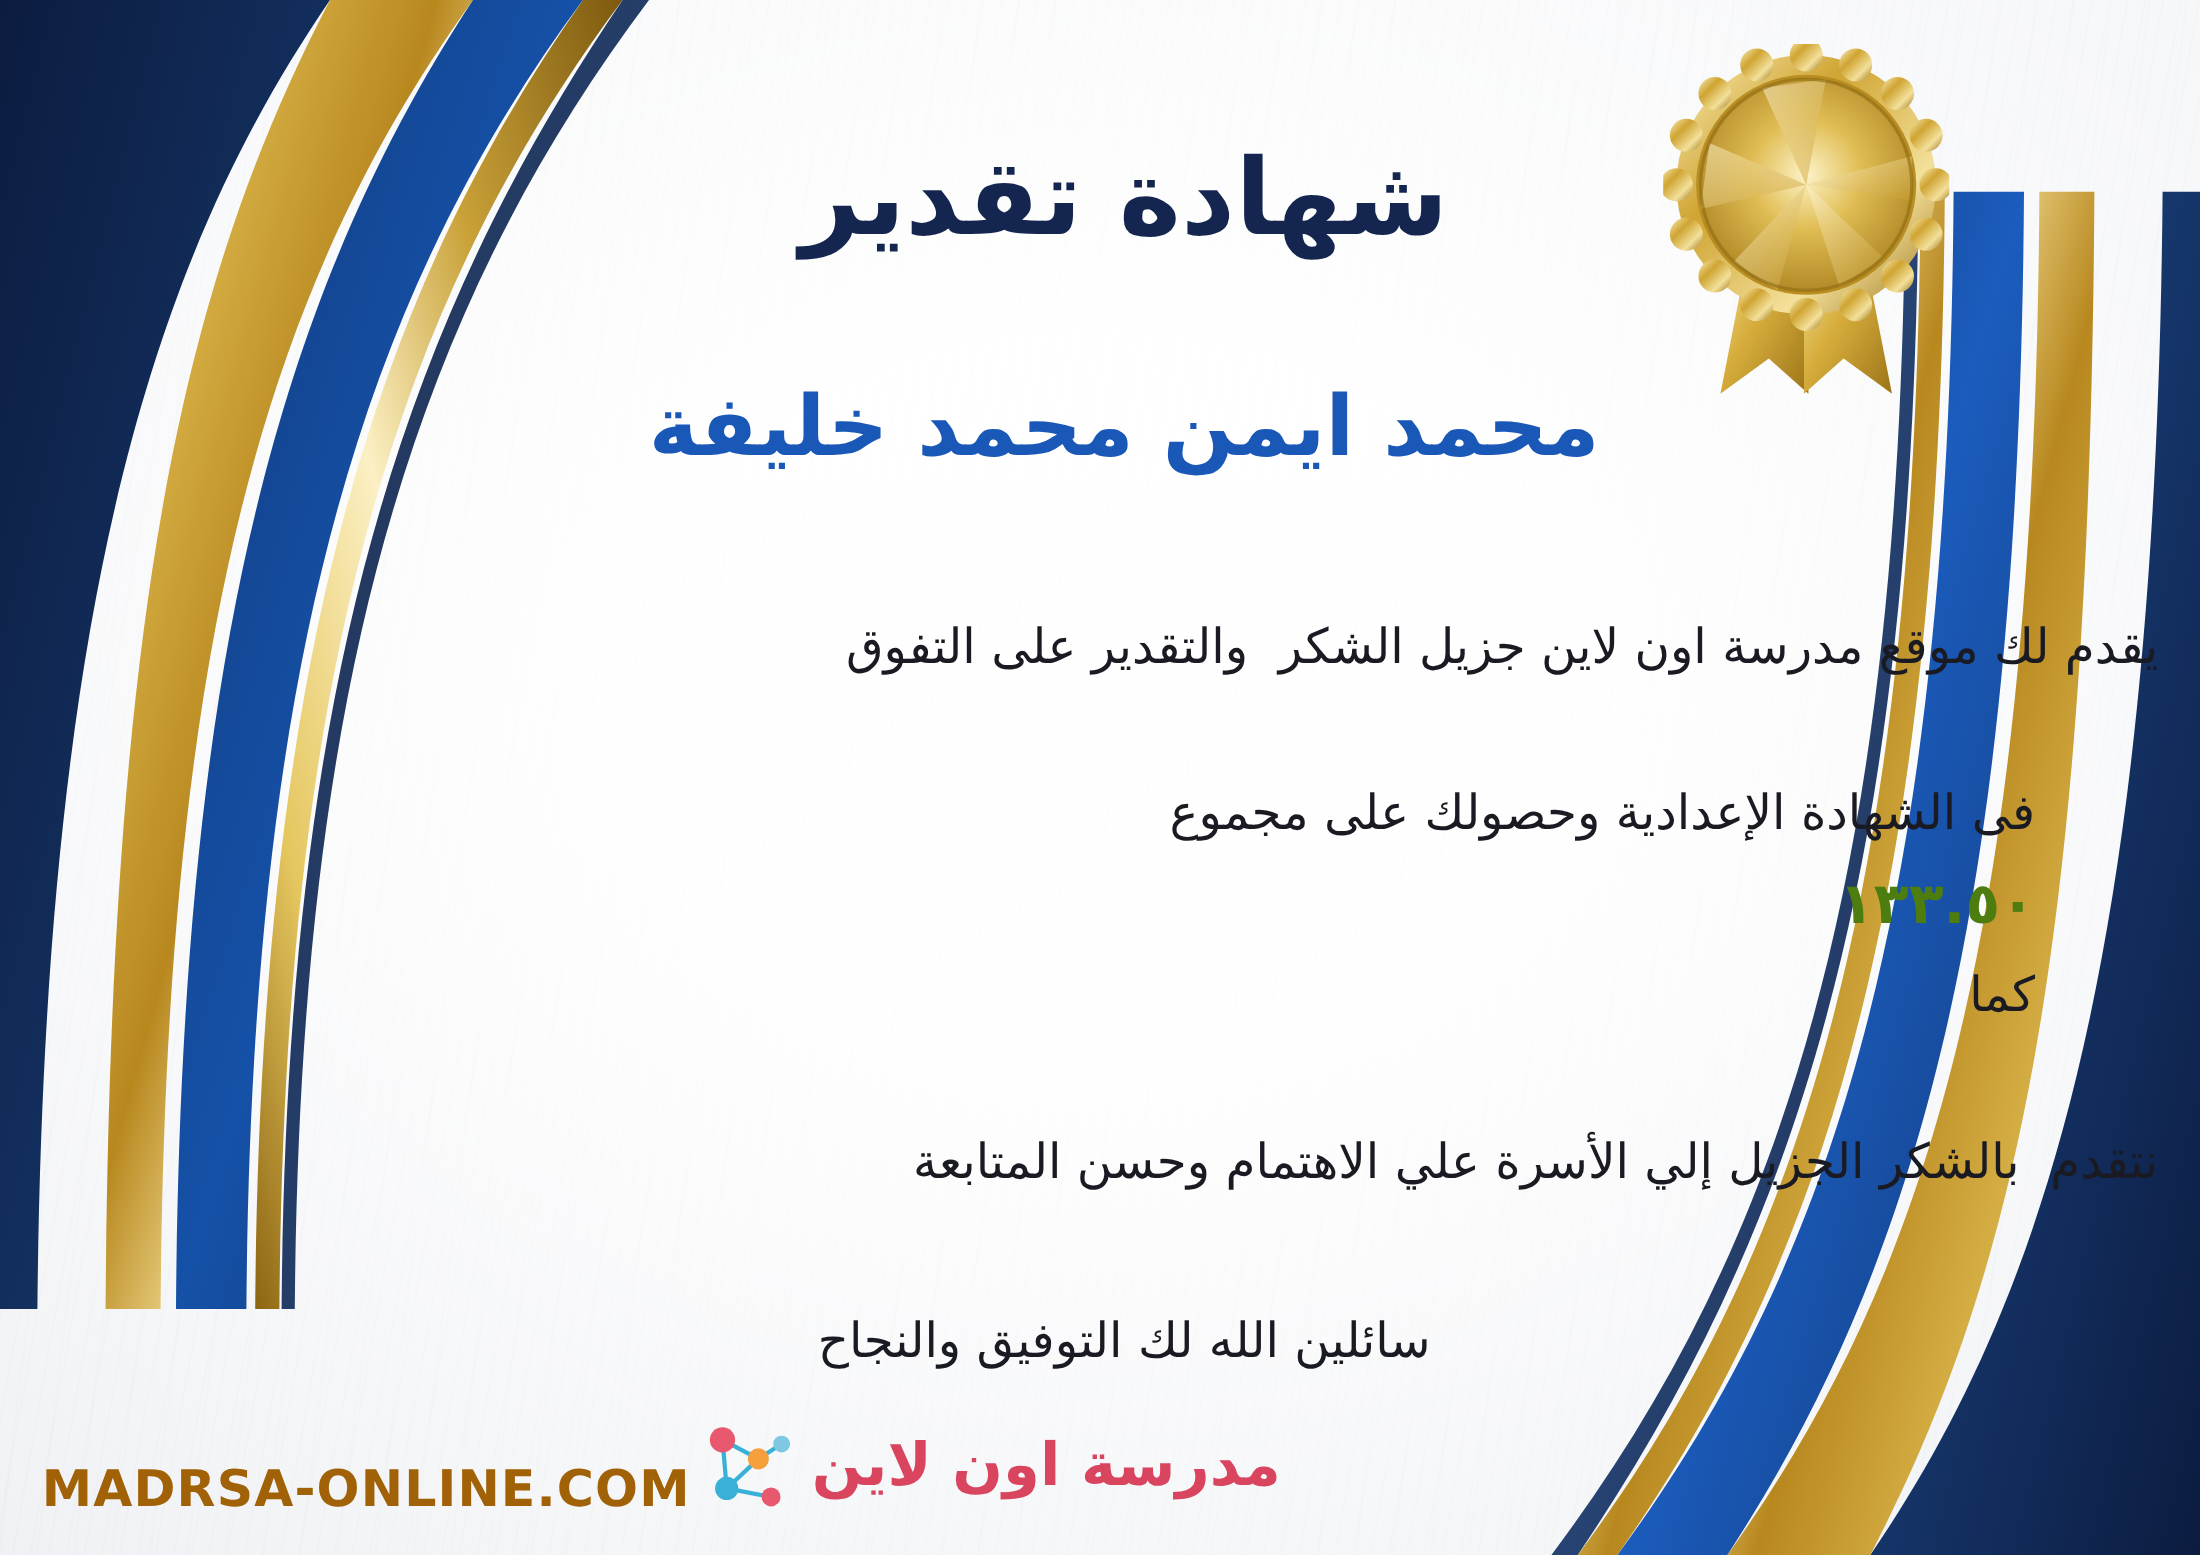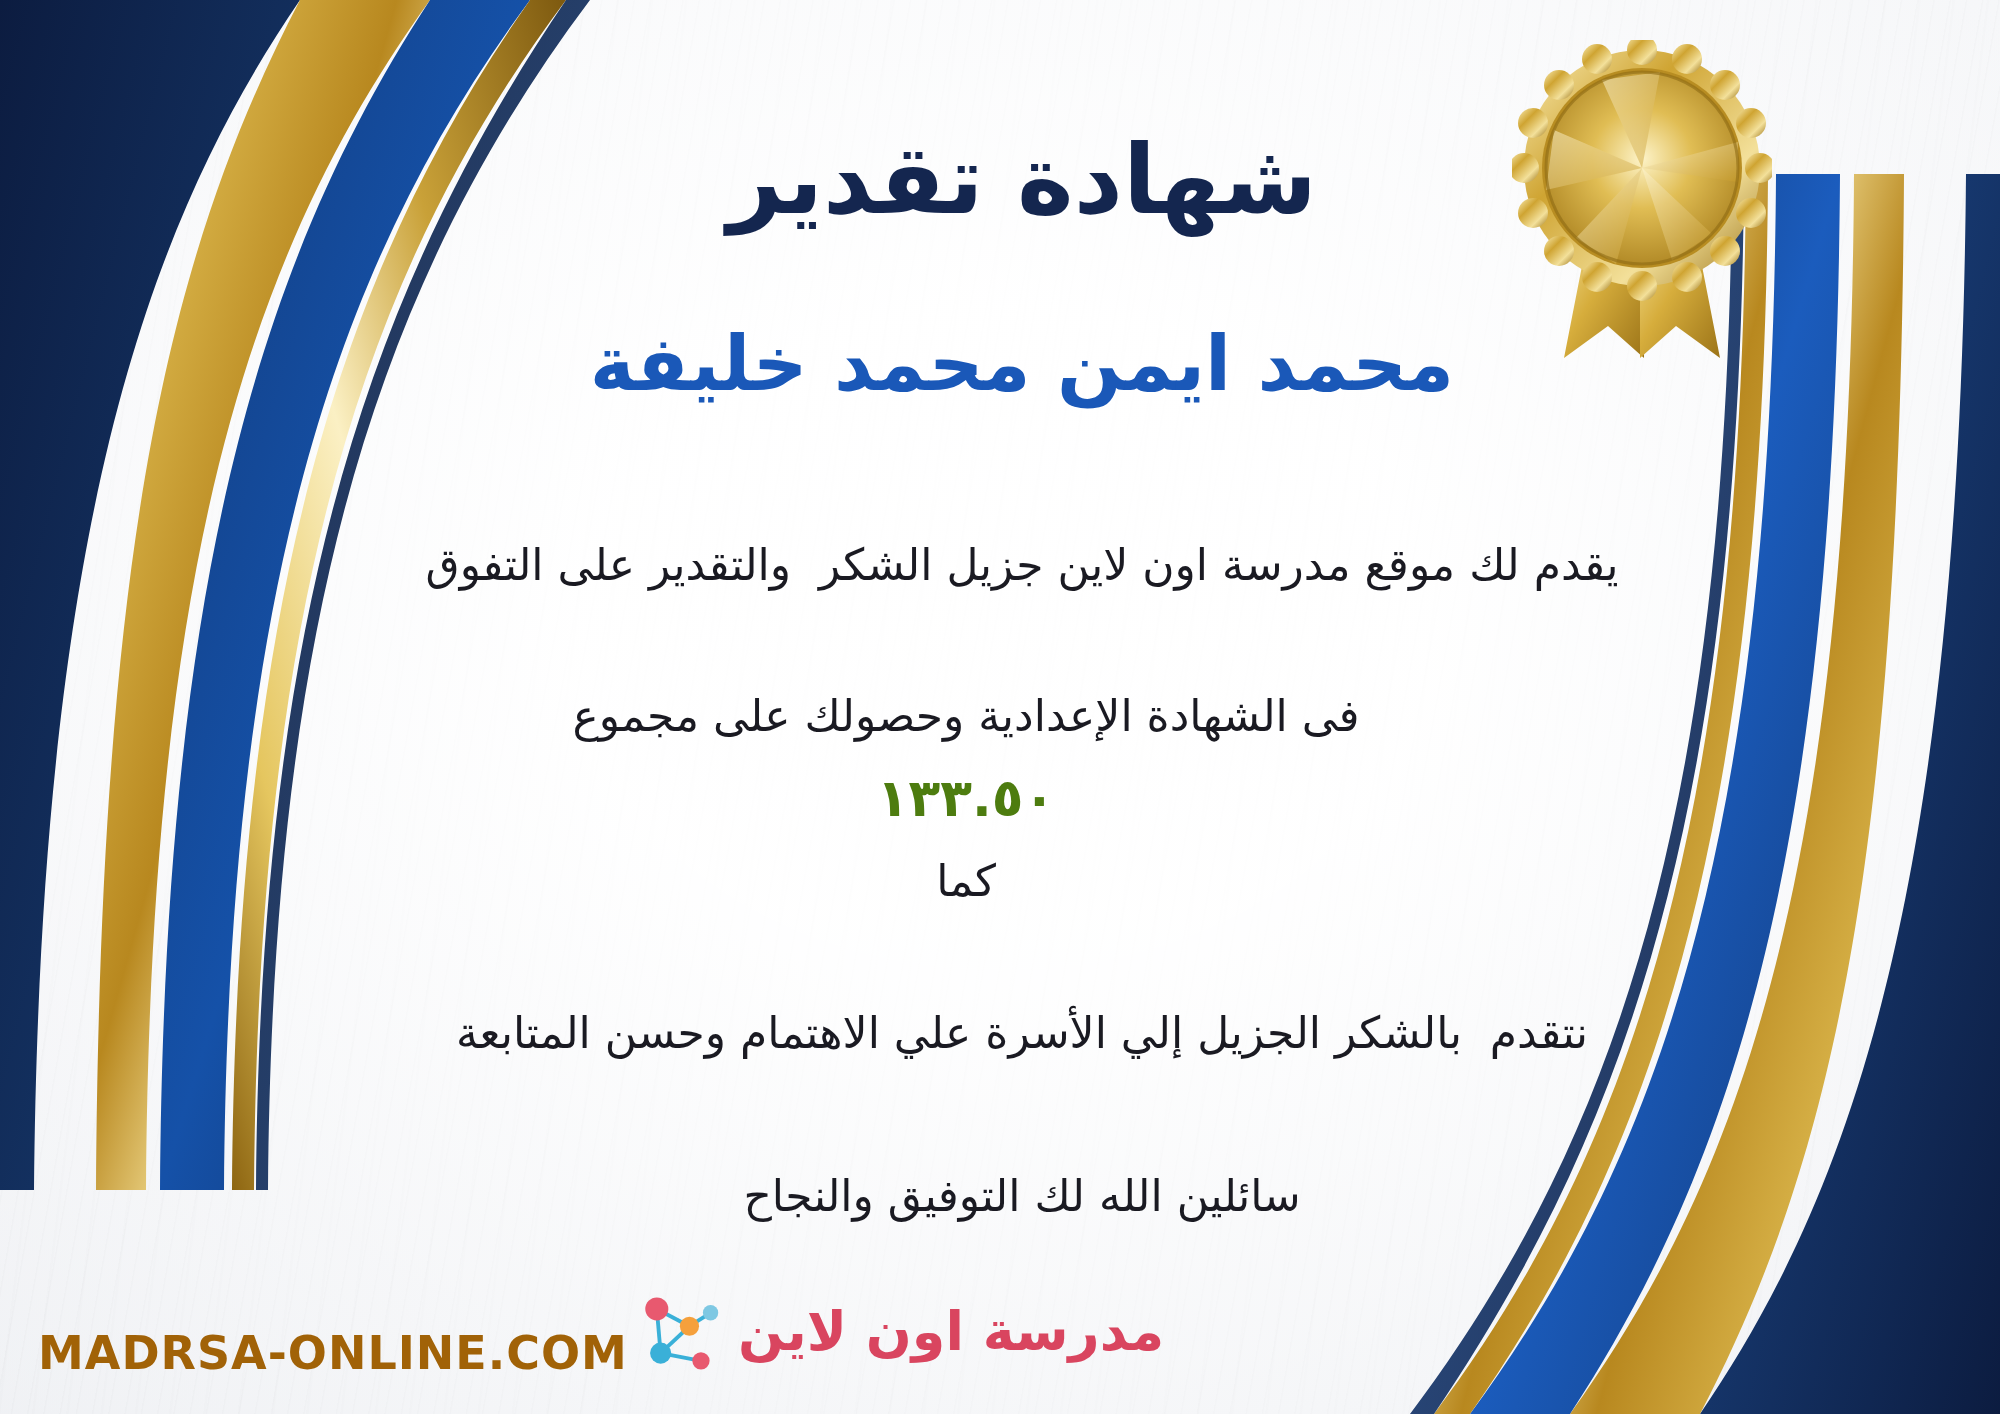--- a/index.html
+++ b/index.html
@@ -68,32 +68,32 @@
     margin-top: 128px;
     font-size: 96px;
     font-weight: 700;
     color: #14264f;
     letter-spacing: 0px;
     line-height: 1.1;
     text-align: center;
   }
 
   .recipient {
-    margin-top: 86px;
+    margin-top: 110px;
     font-size: 76px;
     font-weight: 700;
     color: #1a58b8;
     text-align: center;
     line-height: 1.15;
   }
 
   .body-block {
     margin-top: 120px;
     width: 1880px;
-    text-align: center;
+    text-align: right;
     color: #1a1a22;
     font-size: 44px;
     line-height: 1.72;
     font-weight: 500;
   }
   .body-line {
     display: block;
     white-space: pre-wrap;
   }
   .total-number {

